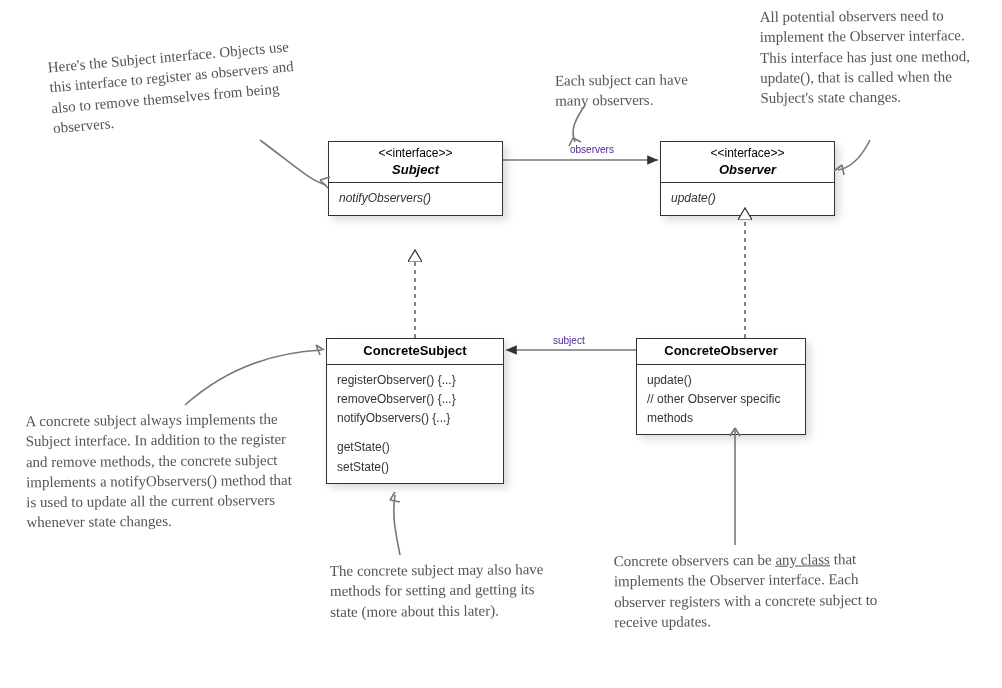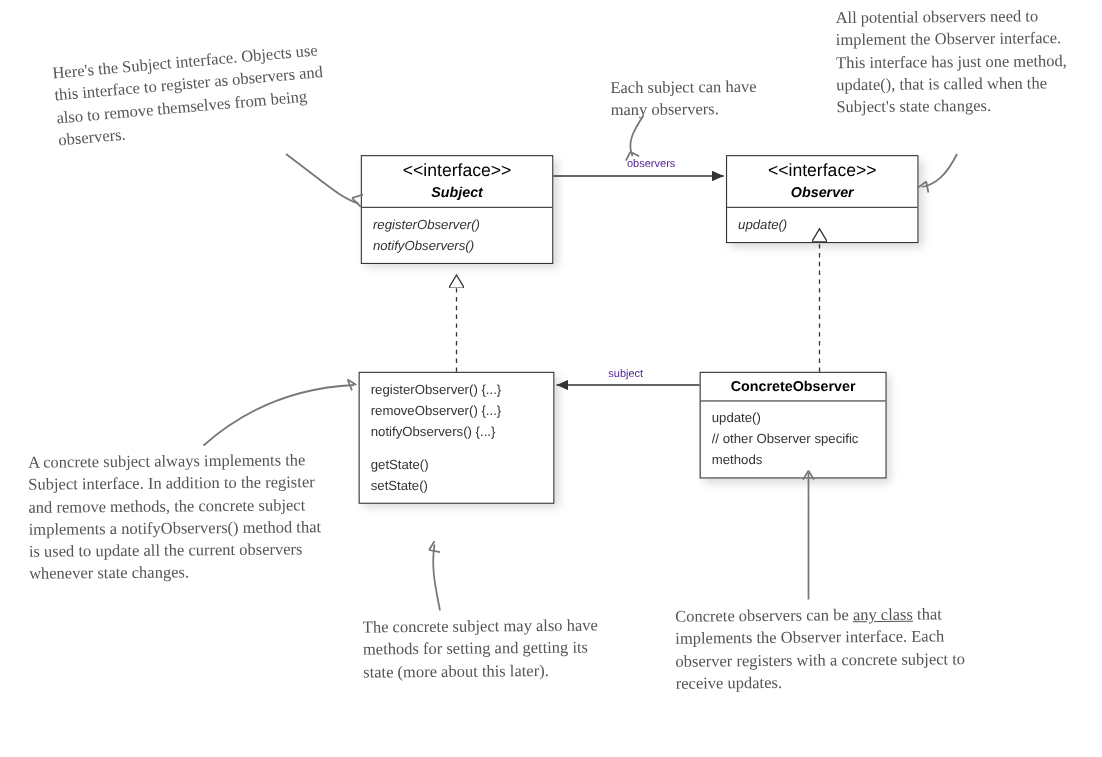--- a/index.html
+++ b/index.html
@@ -17,21 +17,21 @@
     background: #fff;
     box-shadow: 4px 4px 8px rgba(0,0,0,0.15);
   }
   .uml-title {
     text-align: center;
     padding: 4px 8px;
     border-bottom: 1px solid #333;
     font-size: 13px;
     line-height: 1.3;
   }
-  .stereo { font-size: 16px; }
+  .stereo { font-size: 12px; }
   .uml-title .name { font-weight: bold; font-style: italic; }
   .uml-title .name.plain { font-style: normal; }
   .uml-body {
     padding: 6px 10px;
     font-size: 12px;
     font-style: italic;
     line-height: 1.6;
     color: #333;
   }
   .uml-body .group { margin-top: 10px; }
@@ -59,36 +59,38 @@
 </style>
 </head>
 <body>
 
 <div class="uml-box" style="left:328px; top:141px; width:175px;">
   <div class="uml-title">
     <div class="stereo">&lt;&lt;interface&gt;&gt;</div>
     <div class="name">Subject</div>
   </div>
   <div class="uml-body">
-    <div>registerObserver()</div>
     <div>notifyObservers()</div>
   </div>
 </div>
 
 <div class="uml-box" style="left:660px; top:141px; width:175px;">
   <div class="uml-title">
     <div class="stereo">&lt;&lt;interface&gt;&gt;</div>
     <div class="name">Observer</div>
   </div>
   <div class="uml-body">
     <div>update()</div>
   </div>
 </div>
 
 <div class="uml-box" style="left:326px; top:338px; width:178px;">
+  <div class="uml-title">
+    <div class="name plain" style="font-style:normal;">ConcreteSubject</div>
+  </div>
   <div class="uml-body" style="font-style:normal;">
     <div>registerObserver() {...}</div>
     <div>removeObserver() {...}</div>
     <div>notifyObservers() {...}</div>
     <div class="group">
       <div>getState()</div>
       <div>setState()</div>
     </div>
   </div>
 </div>

